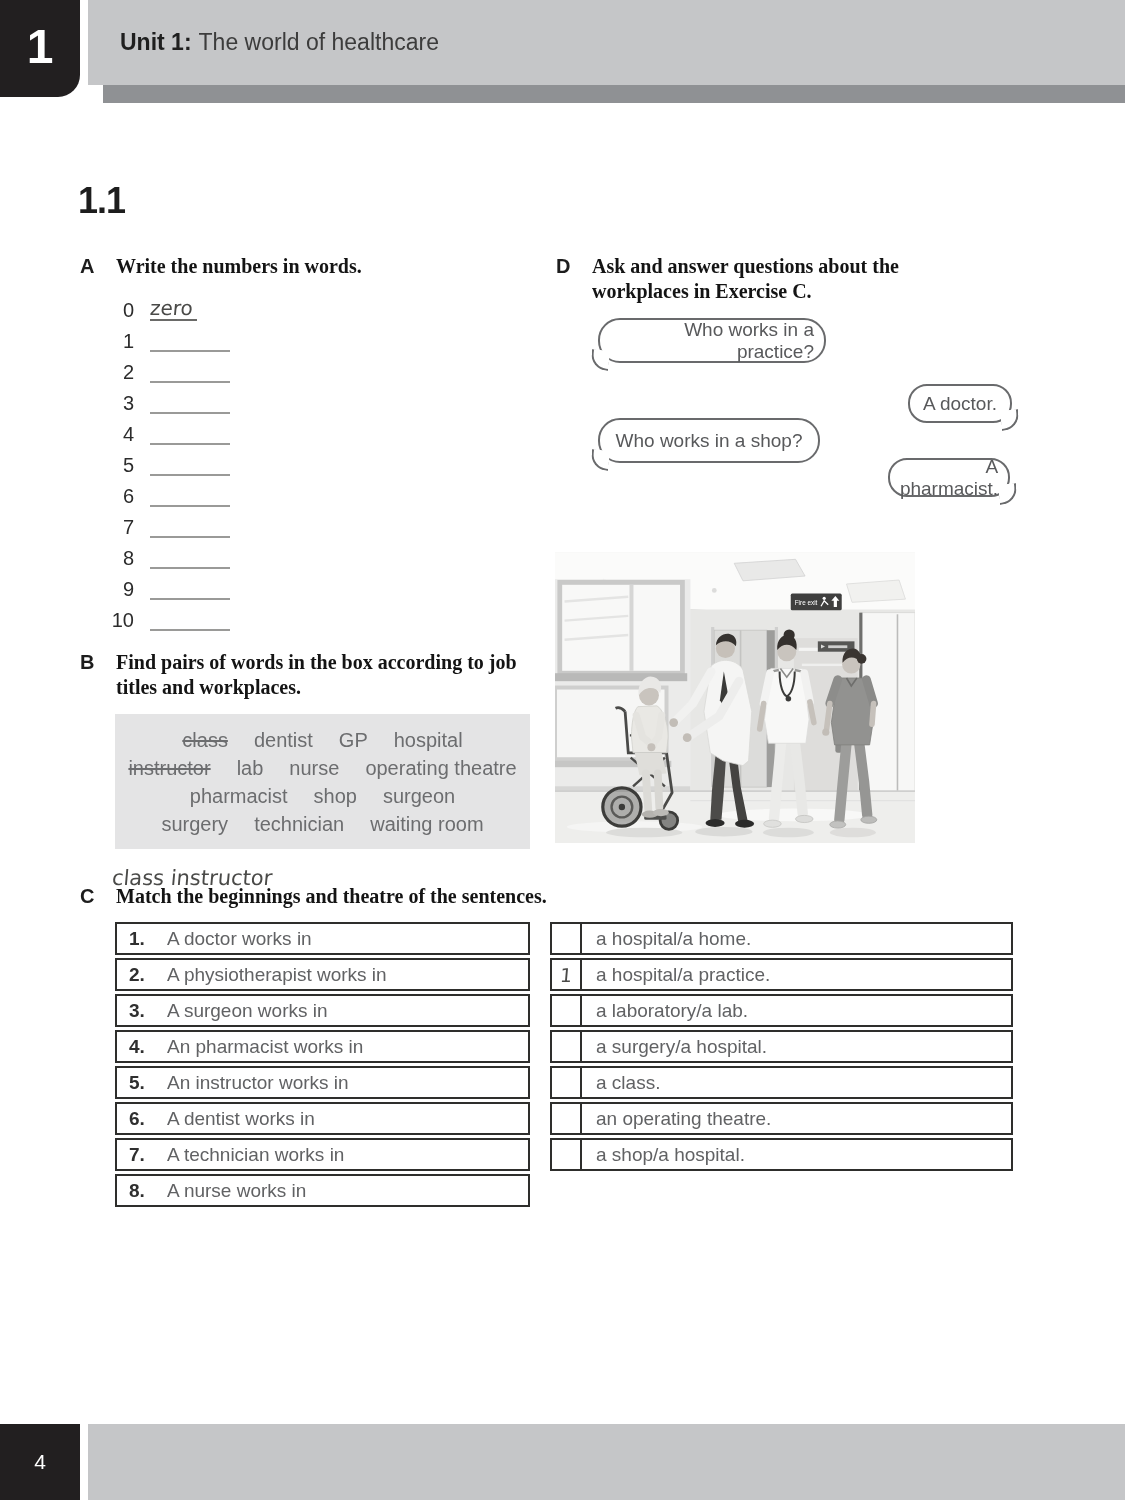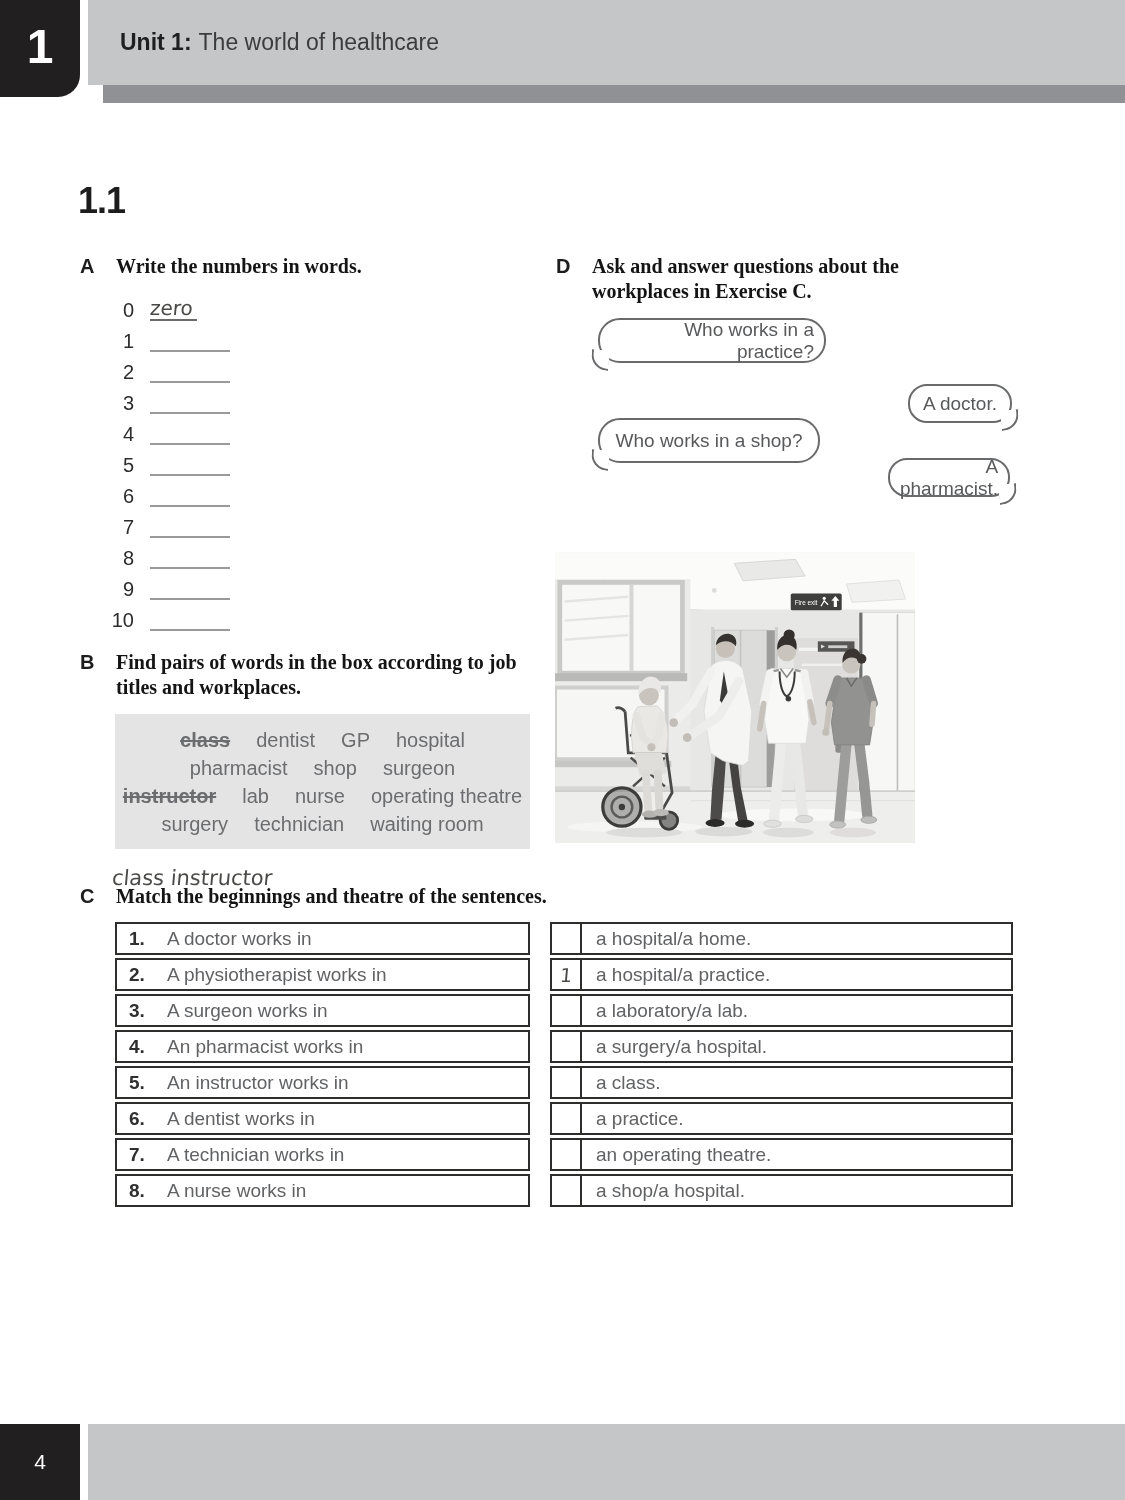--- a/index.html
+++ b/index.html
@@ -38,21 +38,21 @@
   .a-line{width:80px;border-bottom:2px solid #9a9a98;}
   .a-line.answered{width:auto;min-width:46px;border-color:#6a6a68;}
   .a-line .handwrite{font-size:20px;line-height:20px;padding:0 4px 1px 0;}
 
   
   #exB{position:absolute;left:80px;top:650px;width:470px;}
   #exB .ex-text{max-width:412px;}
   .word-box{margin:14px 0 0 35px;width:415px;box-sizing:border-box;background:#e4e4e5;padding:12px 4px 11px;}
   .wb-line{display:flex;justify-content:center;font-size:20px;color:#6c6d6f;padding:2.5px 0;}
   .wb-word{margin:0 13px;white-space:nowrap;}
-  .wb-word.struck{text-decoration:line-through;text-decoration-thickness:2px;text-decoration-color:#6c6d6f;font-weight:bold;}
+  .wb-word.struck{text-decoration:line-through;text-decoration-thickness:2px;text-decoration-color:#6c6d6f;}
   .b-answer{margin:17px 0 0 32px;font-size:21px;}
   .b-answer .handwrite{font-size:21px;}
 
   
   #exC{position:absolute;left:80px;top:884px;width:935px;}
   .c-tables{display:flex;margin-top:13px;}
   .c-left{width:415px;margin-left:35px;flex:none;}
   .c-right{width:463px;margin-left:20px;flex:none;}
   .c-row{border:2px solid #2e2e2c;height:29px;display:flex;align-items:center;margin-bottom:3px;background:#fff;box-sizing:content-box;}
   .c-num{width:32px;padding-left:12px;font-weight:bold;font-size:19px;color:#2f2f2f;flex:none;}
@@ -157,29 +157,29 @@
       <div class="ex-text">Find pairs of words in the box according to job titles and workplaces.</div>
     </div>
     <div class="word-box">
         <div class="wb-line">
           <span class="wb-word struck">class</span>
           <span class="wb-word">dentist</span>
           <span class="wb-word">GP</span>
           <span class="wb-word">hospital</span>
         </div>
         <div class="wb-line">
-          <span class="wb-word">pharmacist</span>
-          <span class="wb-word">shop</span>
-          <span class="wb-word">surgeon</span>
-        </div>
-        <div class="wb-line">
           <span class="wb-word struck">instructor</span>
           <span class="wb-word">lab</span>
           <span class="wb-word">nurse</span>
           <span class="wb-word">operating theatre</span>
+        </div>
+        <div class="wb-line">
+          <span class="wb-word">pharmacist</span>
+          <span class="wb-word">shop</span>
+          <span class="wb-word">surgeon</span>
         </div>
         <div class="wb-line">
           <span class="wb-word">surgery</span>
           <span class="wb-word">technician</span>
           <span class="wb-word">waiting room</span>
         </div>
       </div>
     <div class="b-answer">
       <span class="handwrite">class instructor</span>
     </div>
@@ -397,24 +397,20 @@
           <div class="c-row">
             <span class="c-ans"></span>
             <span class="c-text">a surgery/a hospital.</span>
           </div>
           <div class="c-row">
             <span class="c-ans"></span>
             <span class="c-text">a class.</span>
           </div>
           <div class="c-row">
             <span class="c-ans"></span>
-            <span class="c-text">a practice.</span>
-          </div>
-          <div class="c-row">
-            <span class="c-ans"></span>
             <span class="c-text">an operating theatre.</span>
           </div>
           <div class="c-row">
             <span class="c-ans"></span>
             <span class="c-text">a shop/a hospital.</span>
           </div>
         </div>
     </div>
   </div>
 

